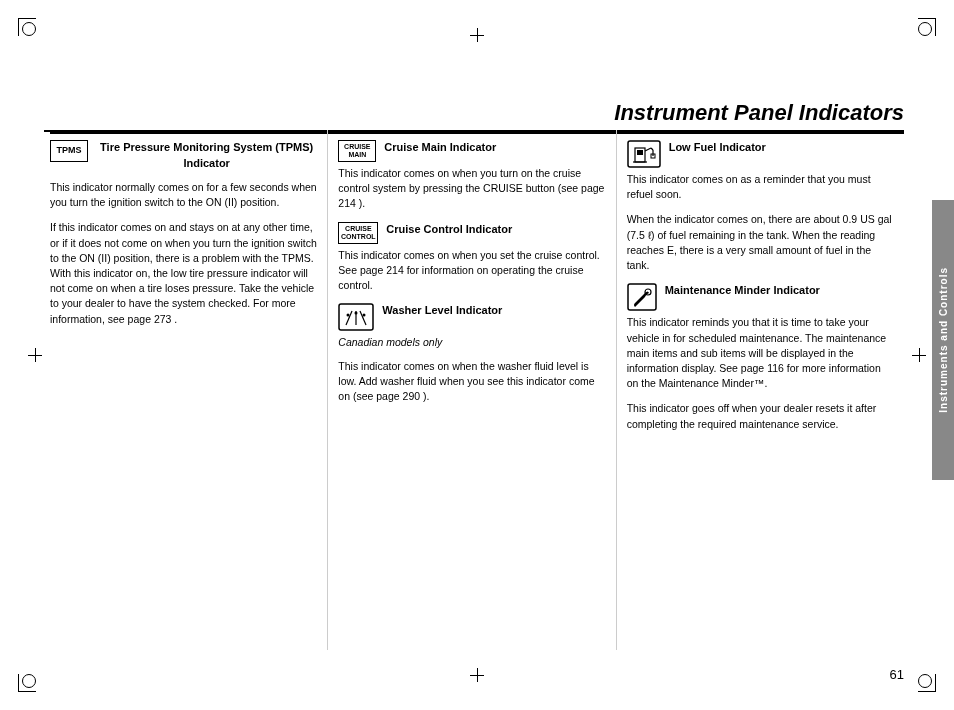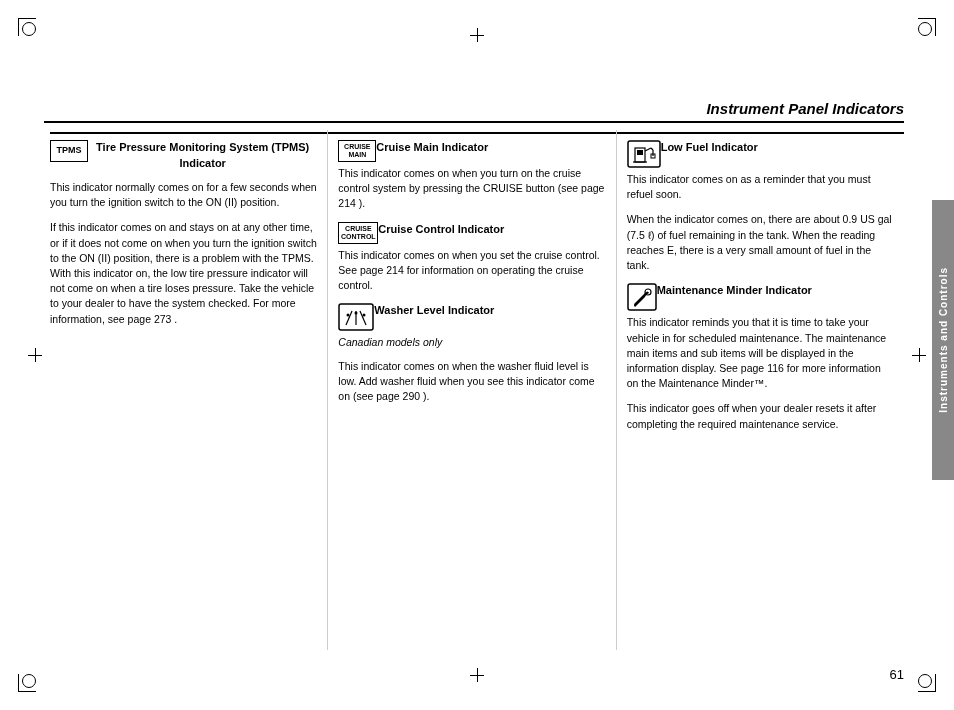--- a/index.html
+++ b/index.html
@@ -60,21 +60,21 @@
     .page-title-area {
       position: absolute;
       top: 100px;
       right: 50px;
       text-align: right;
       border-bottom: 2px solid #000;
       padding-bottom: 4px;
       width: 860px;
     }
     .page-title {
-      font-size: 15px;
+      font-size: 22px;
       font-weight: bold;
       font-style: italic;
     }
 
     
     .side-tab {
       position: absolute;
       right: 0;
       top: 200px;
       width: 22px;
@@ -118,21 +118,21 @@
       padding-right: 30px;
     }
     .col:first-child {
       padding-left: 0;
     }
 
     
     .section-header {
       display: flex;
       align-items: flex-start;
-      gap: 0;
+      gap: 8px;
       margin-bottom: 4px;
     }
     .section-header-text {
       font-size: 11px;
       font-weight: bold;
       text-align: center;
     }
 
     
     .icon-box {

